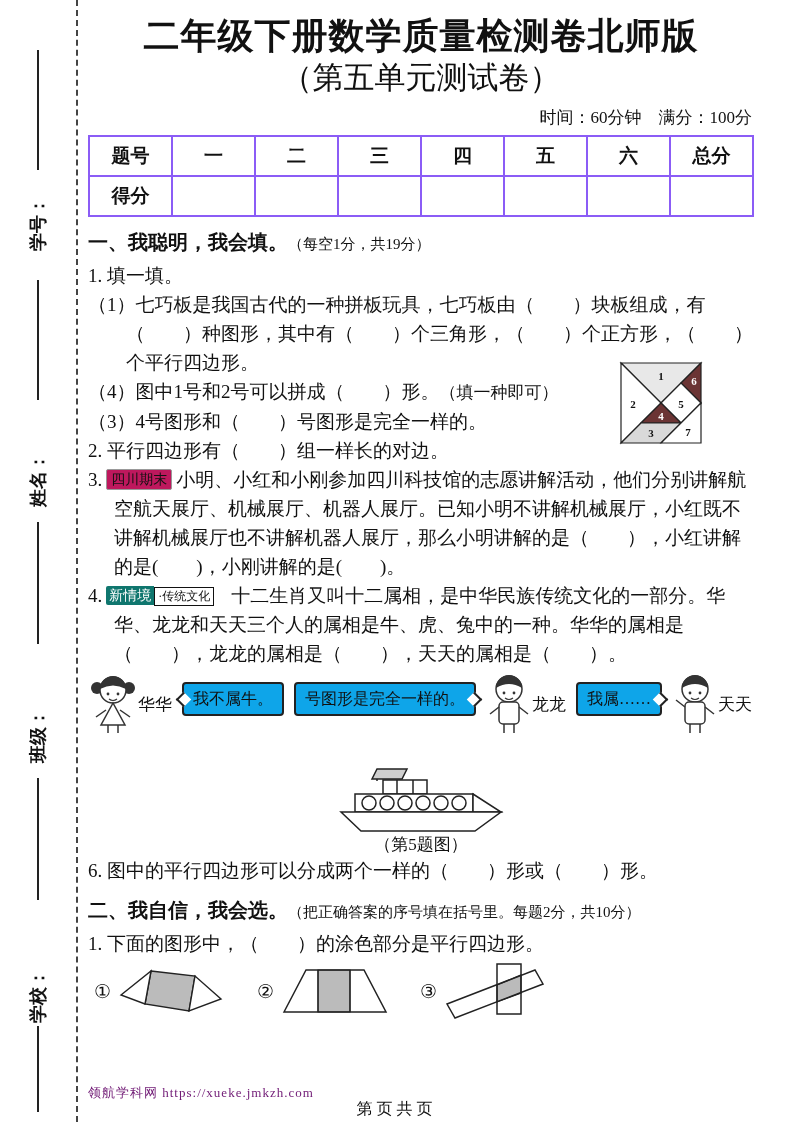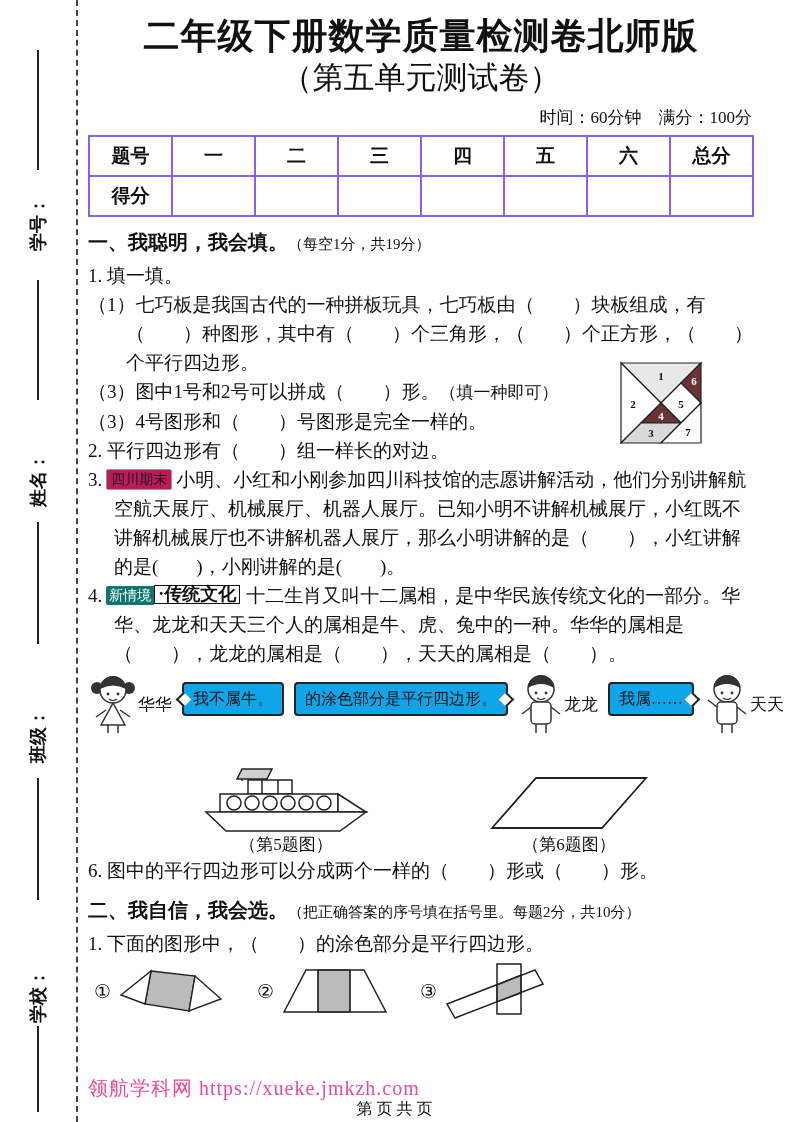--- a/index.html
+++ b/index.html
@@ -26,21 +26,21 @@
   .sec-note{font-size:15px;font-weight:normal;}
   .para{margin:0;font-size:19px;line-height:29px;}
   .hang{padding-left:26px;text-indent:-26px;}
   .hang2{padding-left:38px;text-indent:-38px;}
   .q-num{margin-right:4px;}
   .badge-gray{display:inline-block;text-indent:0;background:#be185d;border:1px solid #999;
     font-size:14px;line-height:19px;padding:0 4px;border-radius:2px;vertical-align:2px;margin-right:4px;}
   .badge-dark{display:inline-block;text-indent:0;background:#0f766e;color:#fff;
     font-size:14px;line-height:19px;padding:0 3px;border-radius:2px 0 0 2px;vertical-align:2px;}
   .badge-light{display:inline-block;text-indent:0;border:1px solid #111;
-    font-size:18px;line-height:17px;padding:0 3px;vertical-align:2px;margin-right:6px;font-weight:bold;}
+    font-size:12px;line-height:17px;padding:0 3px;vertical-align:2px;margin-right:17px;}
   .small-note{font-size:17px;}
   .q1wrap{position:relative;}
   .tangram-box{position:absolute;left:531px;top:100px;}
   
   .dialog{display:flex;align-items:flex-start;gap:10px;height:92px;margin-top:4px;padding-right:54px;}
   .char{display:flex;flex-direction:row;align-items:center;flex:0 0 auto;}
   .char .name{font-size:17px;line-height:18px;margin-top:1px;}
   .bubble{position:relative;margin-top:10px;border:2px solid #222;border-radius:4px;background:#0ea5e9;
     font-size:16px;line-height:20px;padding:5px 9px;white-space:nowrap;flex:0 0 auto;}
   .tail-left::before{content:'';position:absolute;left:-6px;bottom:9px;width:9px;height:9px;background:#fff;
@@ -50,21 +50,21 @@
   .b3{margin-left:auto;}
   
   .figures{display:flex;justify-content:space-evenly;align-items:flex-end;margin-top:2px;}
   .fig{display:flex;flex-direction:column;align-items:center;}
   .fig .caption{font-size:17px;line-height:22px;}
   
   .options{display:flex;align-items:center;gap:30px;margin-top:4px;padding-left:6px;}
   .option{display:flex;align-items:center;gap:6px;}
   .opt-num{font-size:19px;}
   
-  .watermark{position:absolute;left:88px;bottom:20px;font-size:20px;color:#ec4899;letter-spacing:1px;}
+  .watermark{position:absolute;left:88px;bottom:20px;font-size:13px;color:#701a75;letter-spacing:1px;}
   .page-footer{position:absolute;left:0;bottom:2px;width:100%;text-align:center;font-size:16px;letter-spacing:4px;}
   svg{display:block;}
 </style>
 </head>
 <body>
 
 <div class="page">
 
   <div class="sidebar">
     <div class="side-line" style="top:50px;height:120px;"></div>
@@ -110,21 +110,21 @@
       </table>
 
     <div class="sec-head">
       <span>一、我聪明，我会填。</span><span class="sec-note">（每空1分，共19分）</span>
     </div>
 
     <div class="q1wrap">
       <p class="para">1. 填一填。</p>
       <p class="para hang2">（1）七巧板是我国古代的一种拼板玩具，七巧板由（　　）块板组成，有（　　）种图形，其中有（　　）个三角形，（　　）个正方形，（　　）个平行四边形。</p>
       <p class="para hang2">
-        <span>（3）图中1号和2号可以拼成（　　）形。</span><span class="small-note">（填一种即可）</span>
+        <span>（4）图中1号和2号可以拼成（　　）形。</span><span class="small-note">（填一种即可）</span>
       </p>
       <p class="para hang2">（3）4号图形和（　　）号图形是完全一样的。</p>
 
       <div class="tangram-box">
         <svg width="86" height="86" viewBox="0 0 86 86">
           <g stroke="#222" stroke-width="1.2">
             <polygon points="2,2 82,2 42,42" fill="#e8e8e8"></polygon>
             <polygon points="2,2 2,82 42,42" fill="#ffffff"></polygon>
             <polygon points="82,2 62,22 82,42" fill="#6b3434"></polygon>
             <polygon points="42,42 62,22 82,42 62,62" fill="#ffffff"></polygon>
@@ -168,21 +168,21 @@
           <path d="M25,31 L13,53 L37,53 Z" fill="#fff" stroke="#333" stroke-width="1.5"></path>
           <line x1="18" y1="38" x2="8" y2="45" stroke="#333" stroke-width="1.5"></line>
           <line x1="32" y1="38" x2="42" y2="45" stroke="#333" stroke-width="1.5"></line>
           <line x1="20" y1="53" x2="20" y2="61" stroke="#333" stroke-width="1.5"></line>
           <line x1="30" y1="53" x2="30" y2="61" stroke="#333" stroke-width="1.5"></line>
         </svg>
         <span class="name">华华</span>
       </div>
 
       <div class="bubble tail-left">我不属牛。</div>
-      <div class="bubble tail-right">的涂色部分是平行四边形。</div>
+      <div class="bubble tail-right">号图形是完全一样的。</div>
 
       <div class="char">
         <svg width="46" height="64" viewBox="0 0 46 64">
           <circle cx="23" cy="17" r="13" fill="#fff" stroke="#333" stroke-width="1.5"></circle>
           <path d="M10,16 A13,13 0 0 1 36,16 Q23,8 10,16 Z" fill="#333"></path>
           <circle cx="18" cy="21" r="1.4" fill="#333"></circle>
             <circle cx="28" cy="21" r="1.4" fill="#333"></circle>
           <path d="M19,26 Q23,29 27,26" stroke="#333" fill="none" stroke-width="1.2"></path>
           <rect x="13" y="30" width="20" height="22" rx="4" fill="#fff" stroke="#333" stroke-width="1.5"></rect>
           <line x1="13" y1="35" x2="4" y2="42" stroke="#333" stroke-width="1.5"></line>
@@ -228,26 +228,20 @@
               <circle cx="82" cy="37" r="7"></circle>
             <circle cx="100" cy="37" r="7"></circle>
               <circle cx="118" cy="37" r="7"></circle>
               <circle cx="136" cy="37" r="7"></circle>
             <polygon points="150,28 178,46 150,46"></polygon>
             <polygon points="18,46 178,46 152,65 38,65"></polygon>
           </g>
         </svg>
         <span class="caption">（第5题图）</span>
       </div>
-      <div class="fig">
-        <svg width="170" height="62" viewBox="0 0 170 62">
-          <polygon points="8,56 52,6 162,6 118,56" fill="#fff" stroke="#222" stroke-width="1.8"></polygon>
-        </svg>
-        <span class="caption">（第6题图）</span>
-      </div>
     </div>
 
     <p class="para hang">6. 图中的平行四边形可以分成两个一样的（　　）形或（　　）形。</p>
 
     <div class="sec-head">
       <span>二、我自信，我会选。</span><span class="sec-note">（把正确答案的序号填在括号里。每题2分，共10分）</span>
     </div>
 
     <p class="para hang">1. 下面的图形中，（　　）的涂色部分是平行四边形。</p>
 

